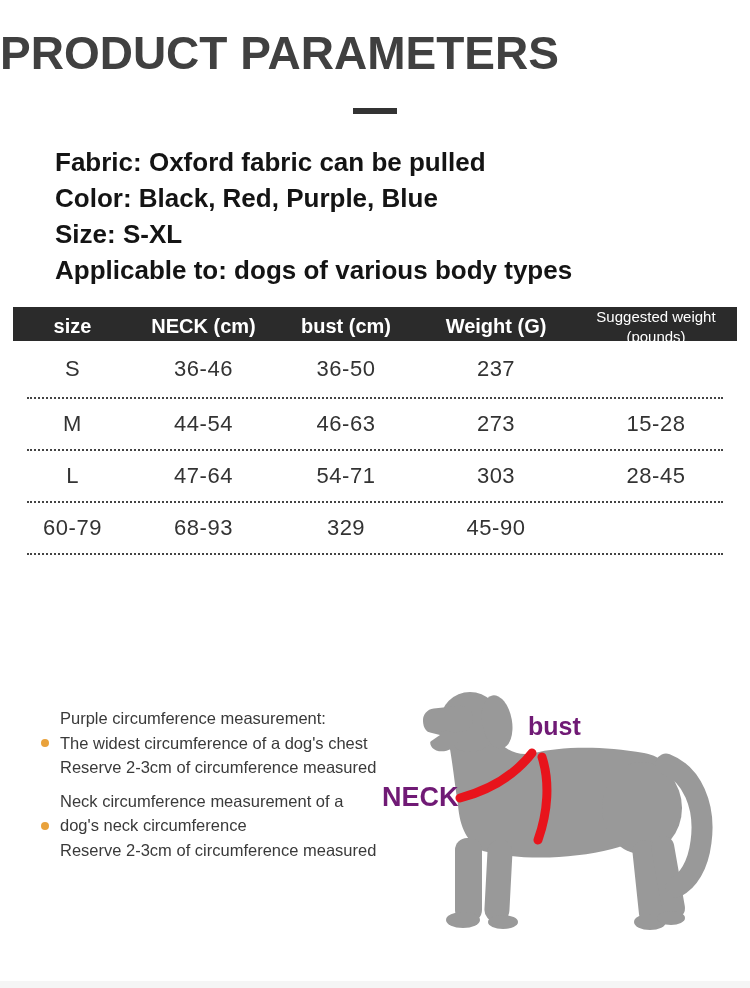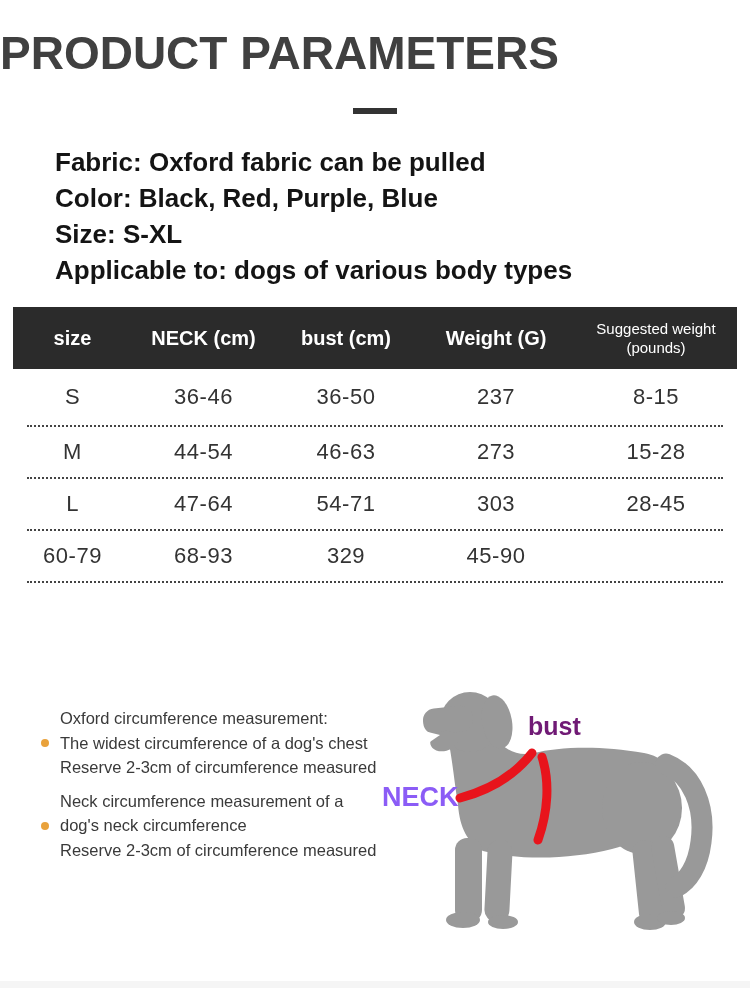--- a/index.html
+++ b/index.html
@@ -22,21 +22,21 @@
   
   .info { position:absolute; top:144px; left:55px; }
   .info-line {
     font-size:26px; font-weight:700; color:#141414; line-height:36px;
     white-space:nowrap;
   }
   
   .size-table { position:absolute; top:307px; left:13px; width:724px; }
   .thead {
     display:grid; grid-template-columns:119px 143px 142px 158px 162px;
-    background:#2b2b2b; color:#ffffff; height:62px; align-items:center;
+    background:#2b2b2b; color:#ffffff; height:34px; align-items:center;
   }
   .th { text-align:center; font-weight:700; font-size:20px; }
   .th.small { font-size:15px; font-weight:400; line-height:1.3; padding:0 14px; }
   .trow {
     display:grid; grid-template-columns:119px 143px 142px 158px 162px;
     height:50px; align-items:center;
   }
   .trow.first { height:56px; }
   .td { text-align:center; font-size:22px; color:#333333; letter-spacing:0.5px; }
   .sep { height:0; border-top:2px dotted #444444; margin:0 14px; }
@@ -50,21 +50,21 @@
   }
   
   .diagram { position:absolute; top:670px; left:370px; width:380px; height:318px; }
   .diagram svg { position:absolute; top:0; left:0; }
   .label-bust {
     position:absolute; left:158px; top:42px;
     font-size:25px; font-weight:700; color:#701a75;
   }
   .label-neck {
     position:absolute; left:12px; top:112px;
-    font-size:27px; font-weight:800; color:#8b5cf6;
+    font-size:27px; font-weight:800; color:#701a75;
   }
   .bottom-strip {
     position:absolute; left:0; bottom:0; width:750px; height:7px; background:#f5f5f5;
   }
 </style>
 </head>
 <body>
 
 <div class="page">
 
@@ -85,21 +85,20 @@
       <div class="th">bust (cm)</div>
       <div class="th">Weight (G)</div>
       <div class="th small">Suggested weight (pounds)</div>
     </div>
 
     <div class="trow first">
       <div class="td">S</div>
       <div class="td">36-46</div>
       <div class="td">36-50</div>
       <div class="td">237</div>
-      <div class="td">8-15</div>
     </div>
     <div class="sep"></div>
 
     <div class="trow">
       <div class="td">M</div>
       <div class="td">44-54</div>
       <div class="td">46-63</div>
       <div class="td">273</div>
       <div class="td">15-28</div>
     </div>
@@ -119,21 +118,21 @@
       <div class="td">68-93</div>
       <div class="td">329</div>
       <div class="td">45-90</div>
     </div>
     <div class="sep"></div>
   </div>
 
   <div class="notes">
     <div class="note">
       <span class="bullet"></span>
-      <div class="note-line">Oxford circumference measurement:</div>
+      <div class="note-line">Purple circumference measurement:</div>
       <div class="note-line">The widest circumference of a dog's chest</div>
       <div class="note-line">Reserve 2-3cm of circumference measured</div>
     </div>
     <div class="note">
       <span class="bullet"></span>
       <div class="note-line">Neck circumference measurement of a</div>
       <div class="note-line">dog's neck circumference</div>
       <div class="note-line">Reserve 2-3cm of circumference measured</div>
     </div>
   </div>

